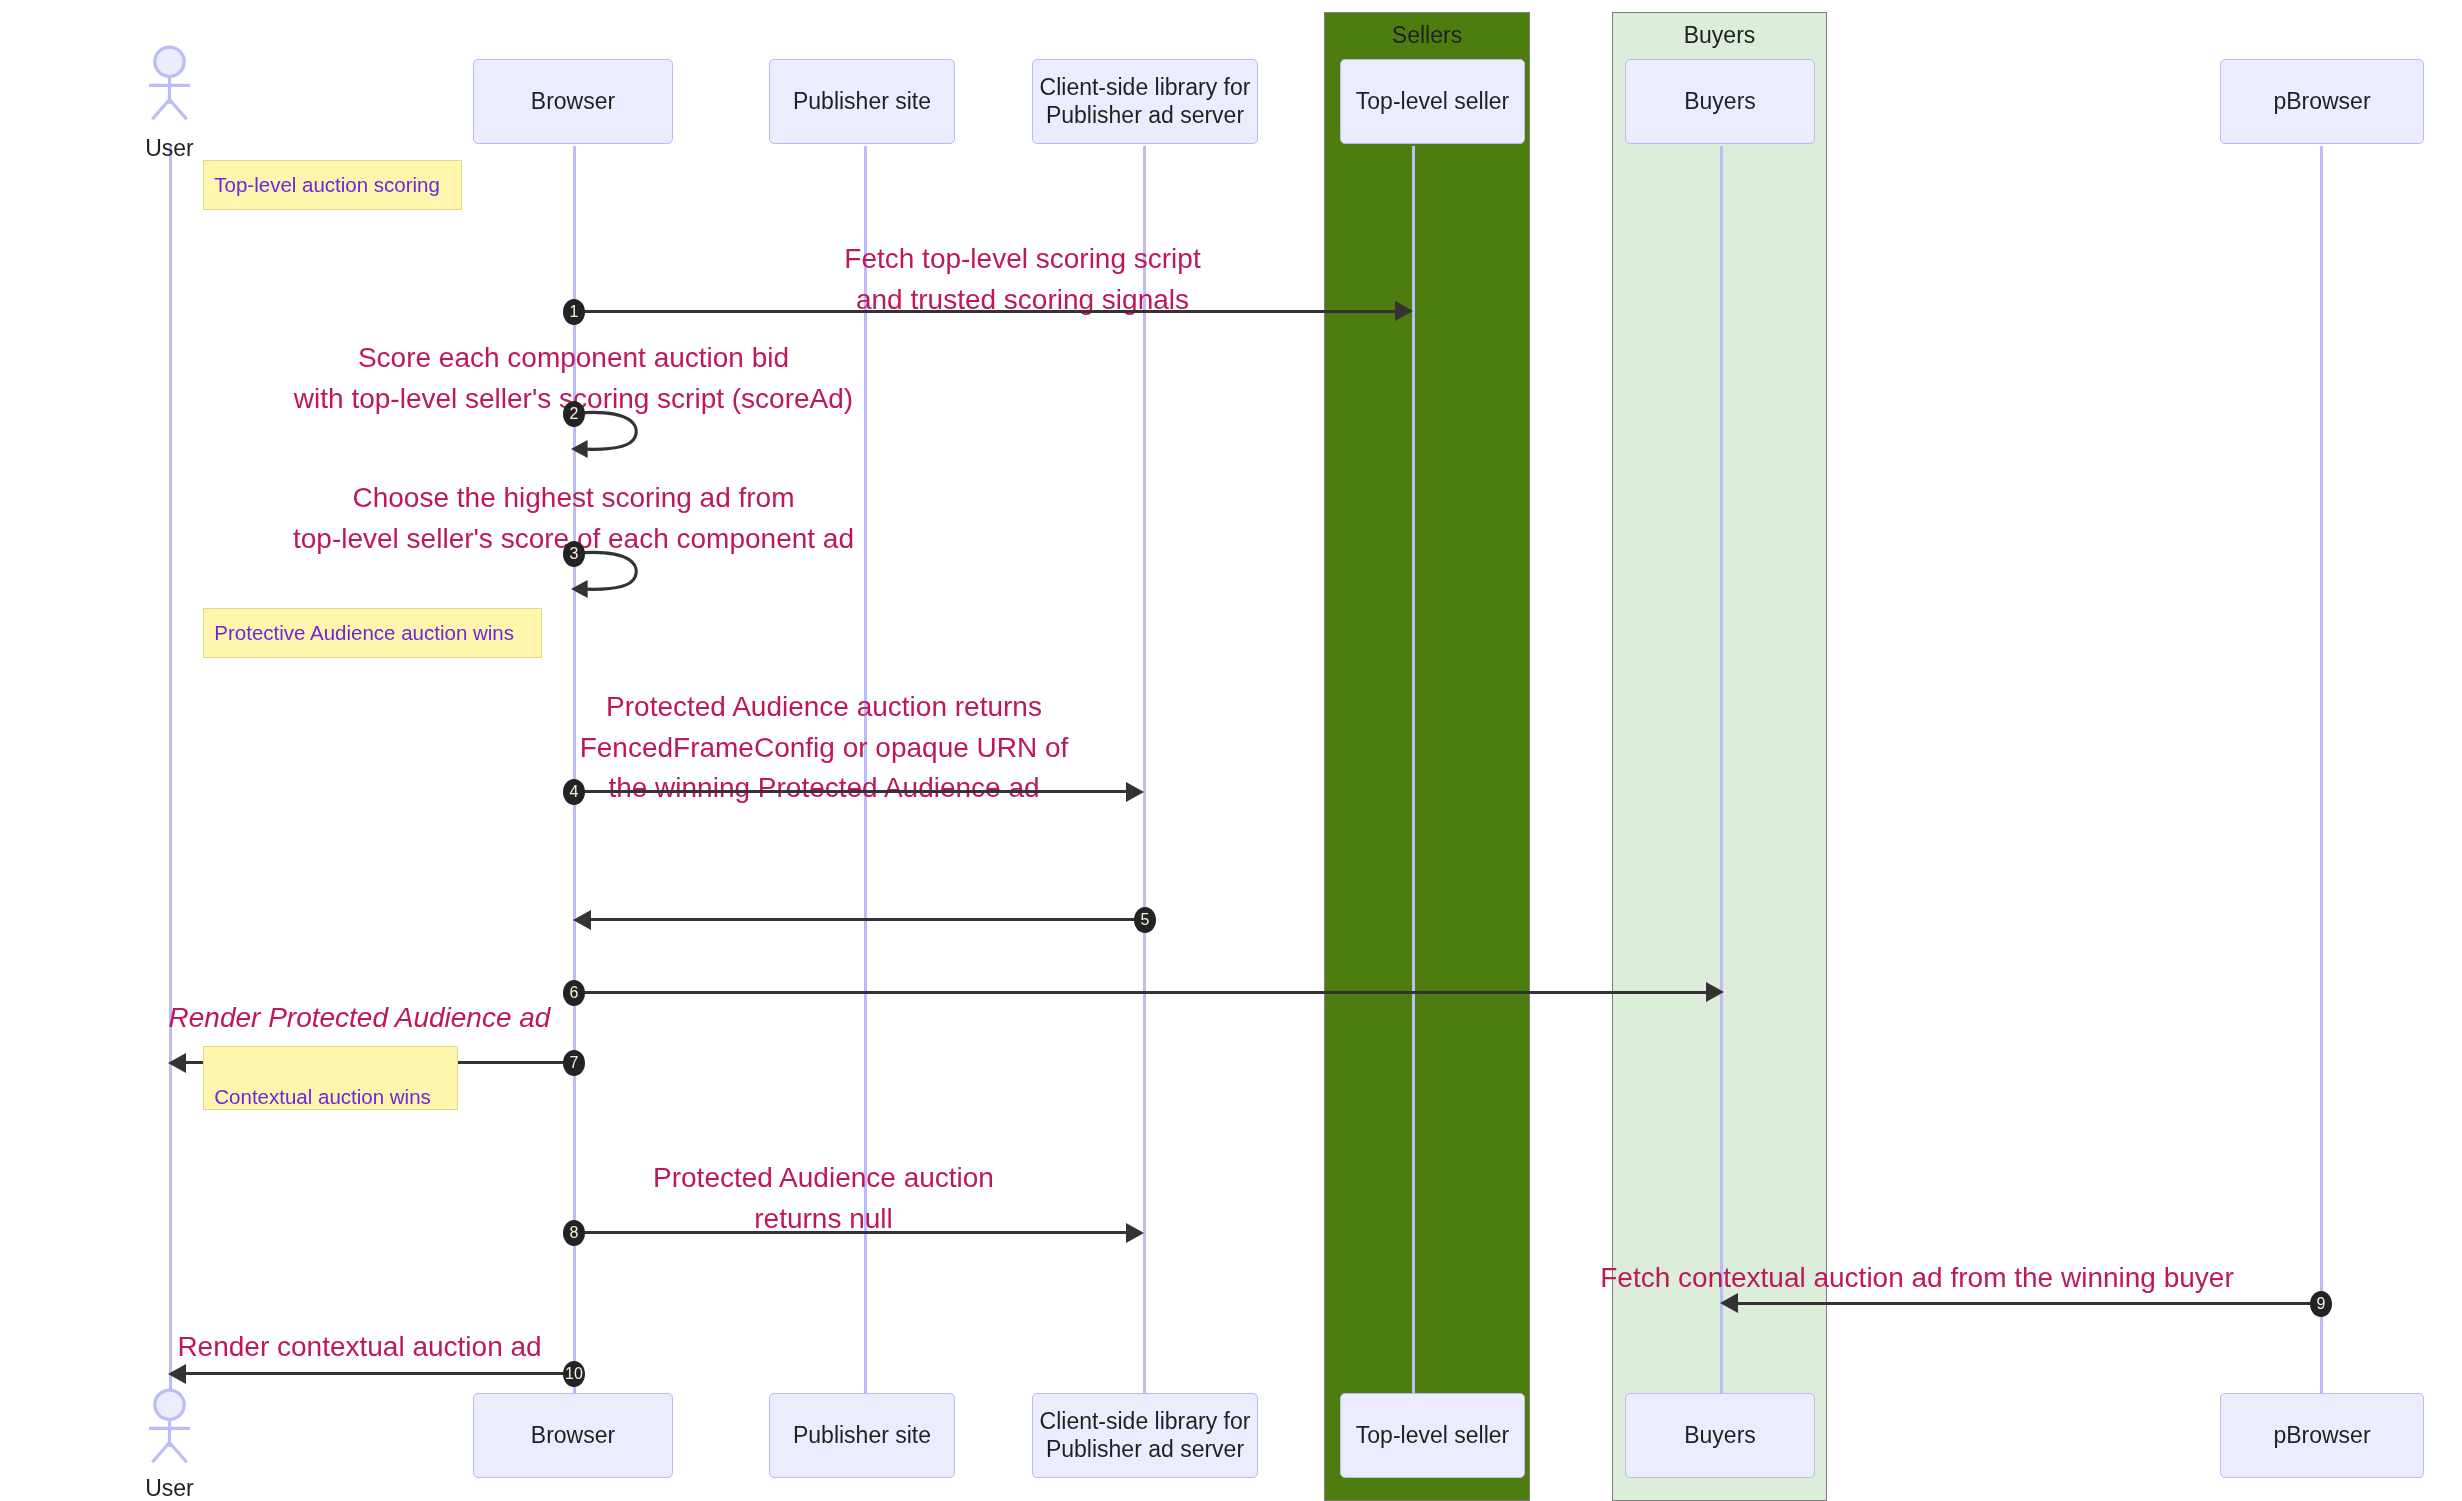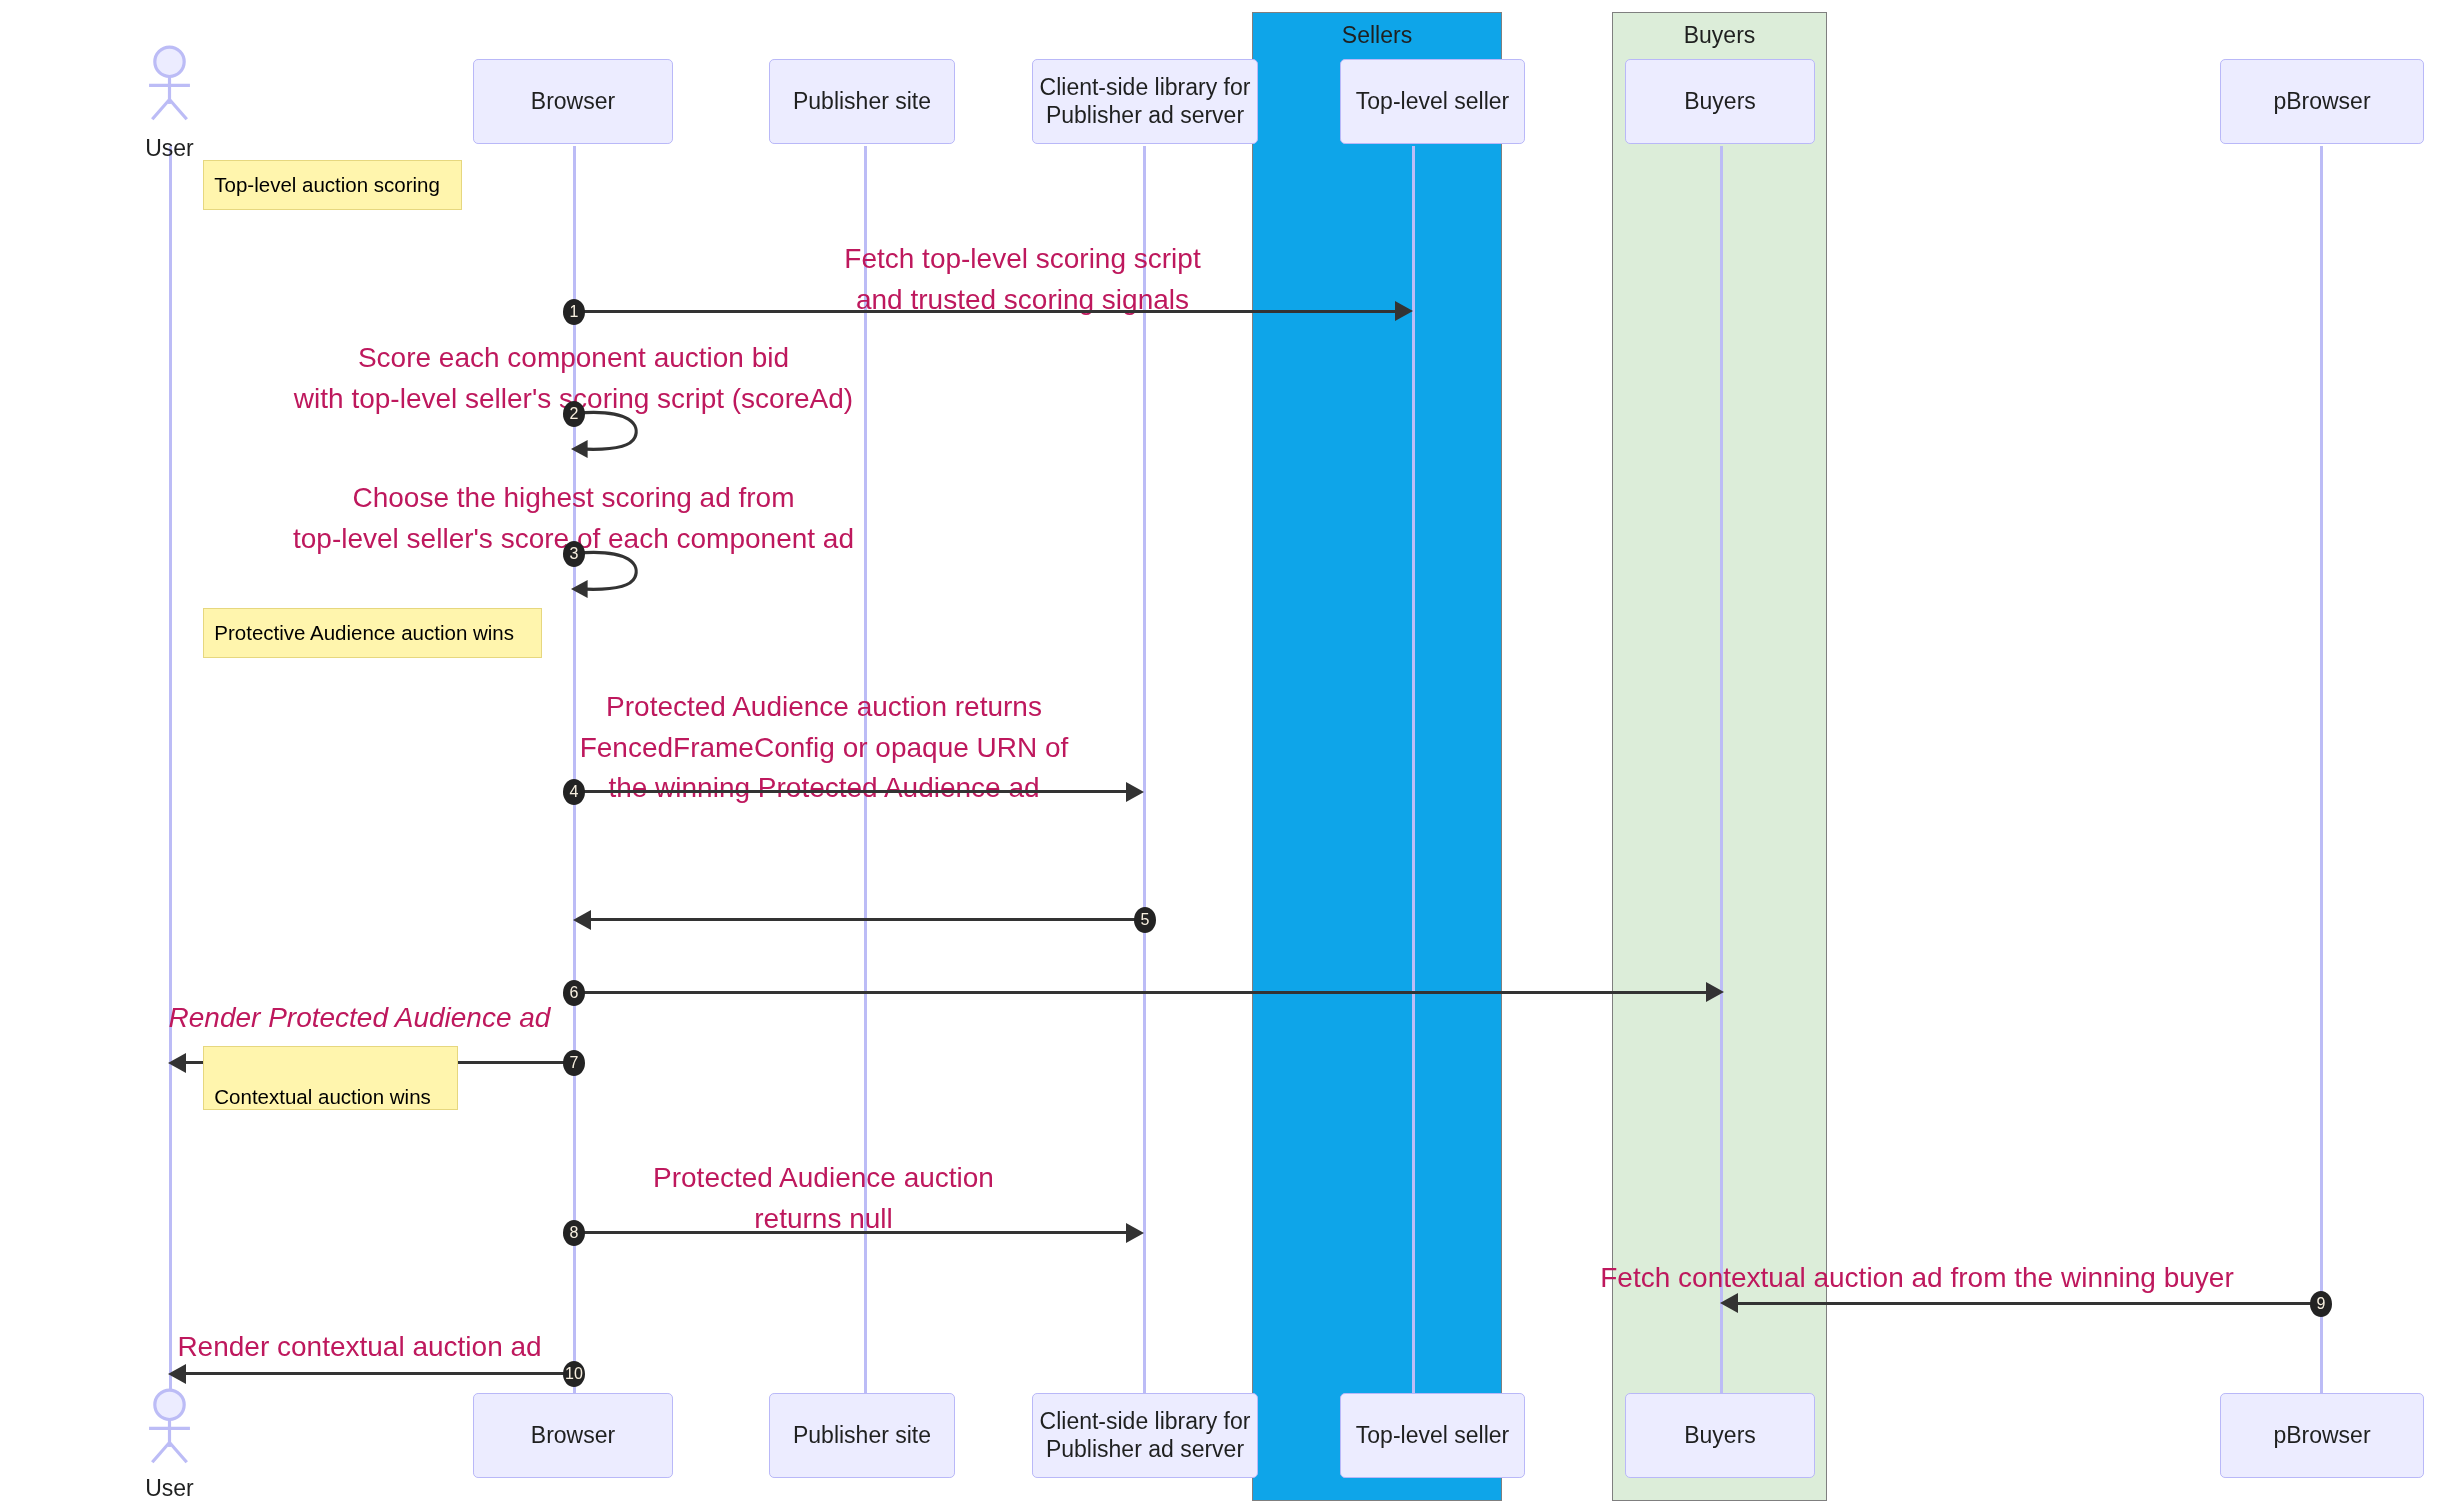--- a/index.html
+++ b/index.html
@@ -63,21 +63,21 @@
   
   .note {
     position: absolute;
     background: #fff5ad;
     border: 1.3px solid #e6d77f;
     box-sizing: border-box;
     display: flex;
     align-items: center;
     justify-content: flex-start;
     font-size: 20.5px;
-    color: #000000;
+    color: #6d28d9;
     padding: 0 10.3px;
     white-space: nowrap;
   }
   
   .msg-line {
     position: absolute;
     height: 3.2px;
     background: #333333;
   }
   .arrow-head {
@@ -109,21 +109,21 @@
     z-index: 5;
   }
   
   .self-loop { position: absolute; }
 </style>
 </head>
 <body>
 
 <div id="canvas">
 
-  <div class="group-box" style="left:1252px; top:11.5px; width:250px; height:1489px; background:#0ea5e9;">
+  <div class="group-box" style="left:1324px; top:11.5px; width:206px; height:1489px; background:#4d7c0f;">
     <div class="group-label">Sellers</div>
   </div>
 
   <div class="group-box" style="left:1612px; top:11.5px; width:215px; height:1489px; background:#dcedd9;">
     <div class="group-label">Buyers</div>
   </div>
 
   <div class="lifeline" style="left:169px;  top:146px; height:1247px;"></div>
   <div class="lifeline" style="left:573px;  top:146px; height:1247px;"></div>
   <div class="lifeline" style="left:864px; top:146px; height:1247px;"></div>

